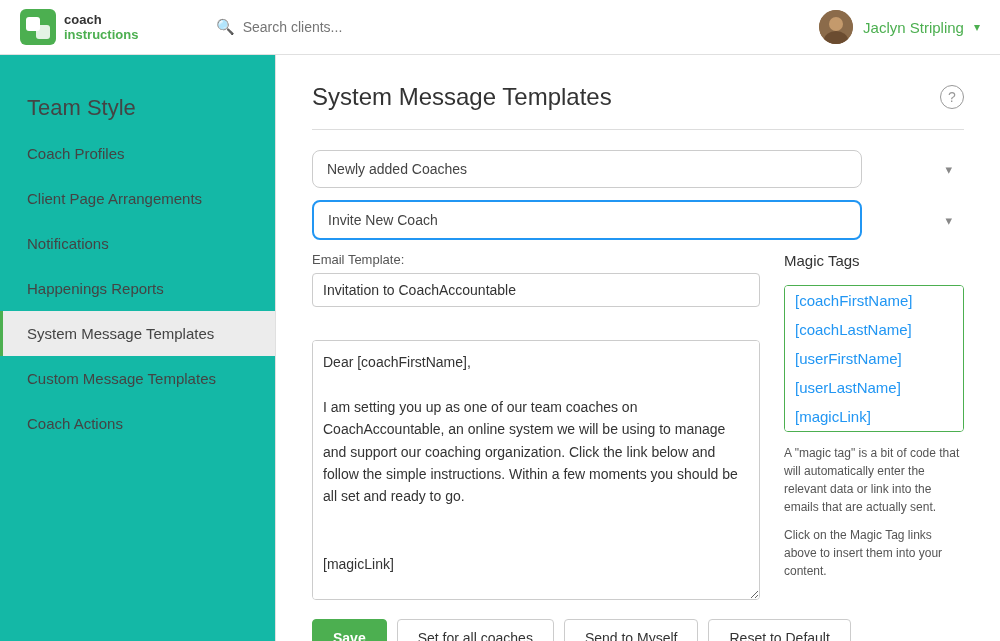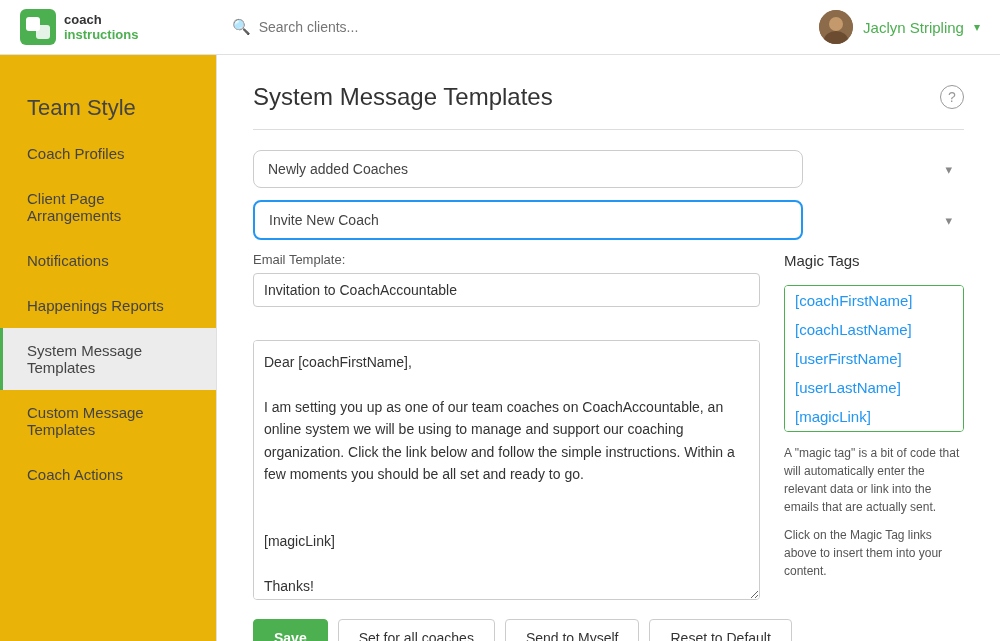--- a/index.html
+++ b/index.html
@@ -6,21 +6,21 @@
     body { font-family: -apple-system, BlinkMacSystemFont, 'Segoe UI', sans-serif; font-size: 14px; color: #333; background: #fff; display: flex; flex-direction: column; height: 641px; overflow: hidden; }
 
     
     .top-nav {
       height: 55px;
       background: #fff;
       border-bottom: 1px solid #e0e0e0;
       display: flex;
       align-items: center;
       padding: 0 20px;
-      gap: 32px;
+      gap: 16px;
       flex-shrink: 0;
     }
     .logo-area {
       width: 180px;
       display: flex;
       align-items: center;
       gap: 8px;
     }
     .logo-icon {
       width: 36px;
@@ -67,22 +67,22 @@
 
     
     .layout {
       display: flex;
       flex: 1;
       overflow: hidden;
     }
 
     
     .sidebar {
-      width: 217px;
-      background: #eab308;
+      width: 276px;
+      background: #14b8a6;
       border-right: 1px solid #e0e0e0;
       padding: 20px 0;
       flex-shrink: 0;
       overflow-y: auto;
     }
     .sidebar-item {
       padding: 14px 24px;
       font-size: 15px;
       color: #444;
       cursor: pointer;

